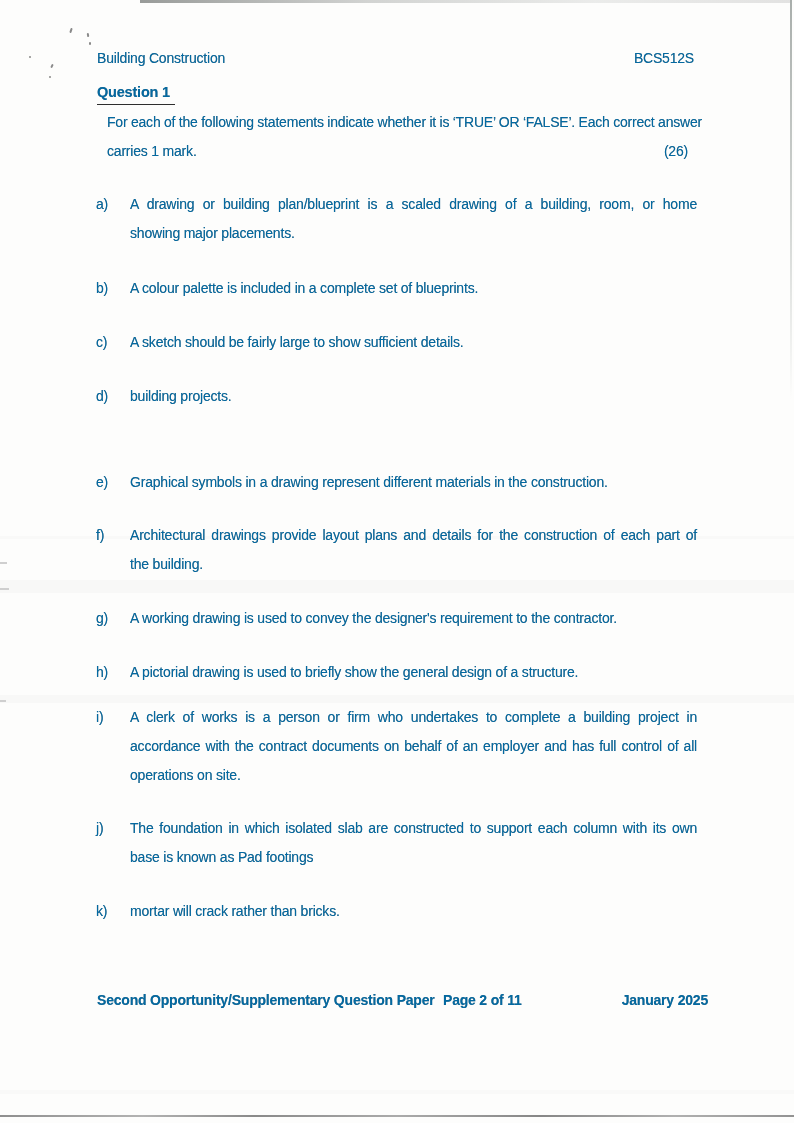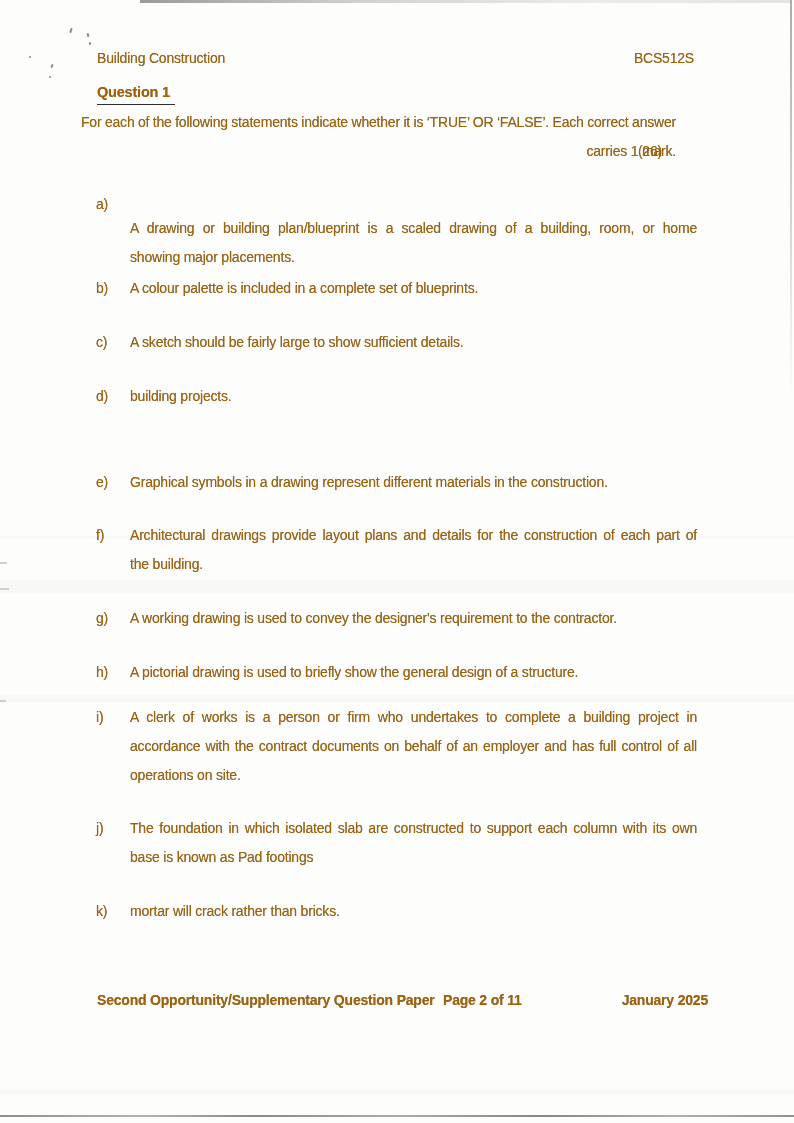--- a/index.html
+++ b/index.html
@@ -1,29 +1,29 @@
 <!DOCTYPE html>
 <html><head>
 <meta charset="utf-8">
 <style>
   html,body{margin:0;padding:0;background:#ffffff;}
   .page{
     position:relative;width:794px;height:1123px;overflow:hidden;
     background:#fdfdfc;
     font-family:"Liberation Sans","DejaVu Sans",sans-serif;
-    color:#a16207;font-size:14px;letter-spacing:-0.2px;
+    color:#0369a1;font-size:14px;letter-spacing:-0.2px;
     text-shadow:0 0 .4px rgba(60,60,60,.55);
   }
   
   .hdr{position:absolute;left:97px;right:100px;top:49px;display:flex;justify-content:space-between;line-height:18px;}
   
   .qtitle{position:absolute;left:97px;top:84px;line-height:16px;font-weight:bold;font-size:14.5px;}
   .qtitle .u{display:inline-block;border-bottom:1.6px solid #2e2e2e;padding-right:5px;padding-bottom:4px;}
   
-  .intro{position:absolute;left:81px;top:108px;width:595px;line-height:29px;text-align:right;}
+  .intro{position:absolute;left:107px;top:108px;width:595px;line-height:29px;}
   .marks{position:absolute;right:14px;top:29px;line-height:29px;}
   
   .item{position:absolute;left:96px;width:601px;line-height:29px;}
   .item-label{position:absolute;left:0;top:0;}
   .item-lines{margin-left:34px;}
   .ln{white-space:nowrap;height:29px;}
   
   .ftr{position:absolute;left:97px;right:86px;top:991px;height:20px;line-height:18px;font-weight:bold;}
   .f-left{position:absolute;left:0;}
   .f-center{position:absolute;left:346px;}
@@ -73,21 +73,21 @@
   <div class="intro">
     <div class="ln fit" style="word-spacing: -0.180208px;"><span class="t">For each of the following statements indicate whether it is ‘TRUE’ OR ‘FALSE’. Each correct answer</span></div>
     <div class="ln"><span class="t">carries 1 mark.</span></div>
     <span class="marks">(26)</span>
   </div>
 
   <div id="items">
       <div class="item" style="top: 190px;">
         <span class="item-label">a)</span>
         <div class="item-lines">
-          <div class="ln fit" style="word-spacing: 4.63616px; margin-top: 24px;"><span class="t">A drawing or building plan/blueprint is a scaled drawing of a building, room, or home</span></div>
+          <div class="ln fit" style="word-spacing: 4.63616px;"><span class="t">A drawing or building plan/blueprint is a scaled drawing of a building, room, or home</span></div>
           <div class="ln"><span class="t">showing major placements.</span></div>
         </div>
       </div>
       <div class="item" style="top: 274px;">
         <span class="item-label">b)</span>
         <div class="item-lines">
           <div class="ln"><span class="t">A colour palette is included in a complete set of blueprints.</span></div>
         </div>
       </div>
       <div class="item" style="top: 328px;">

